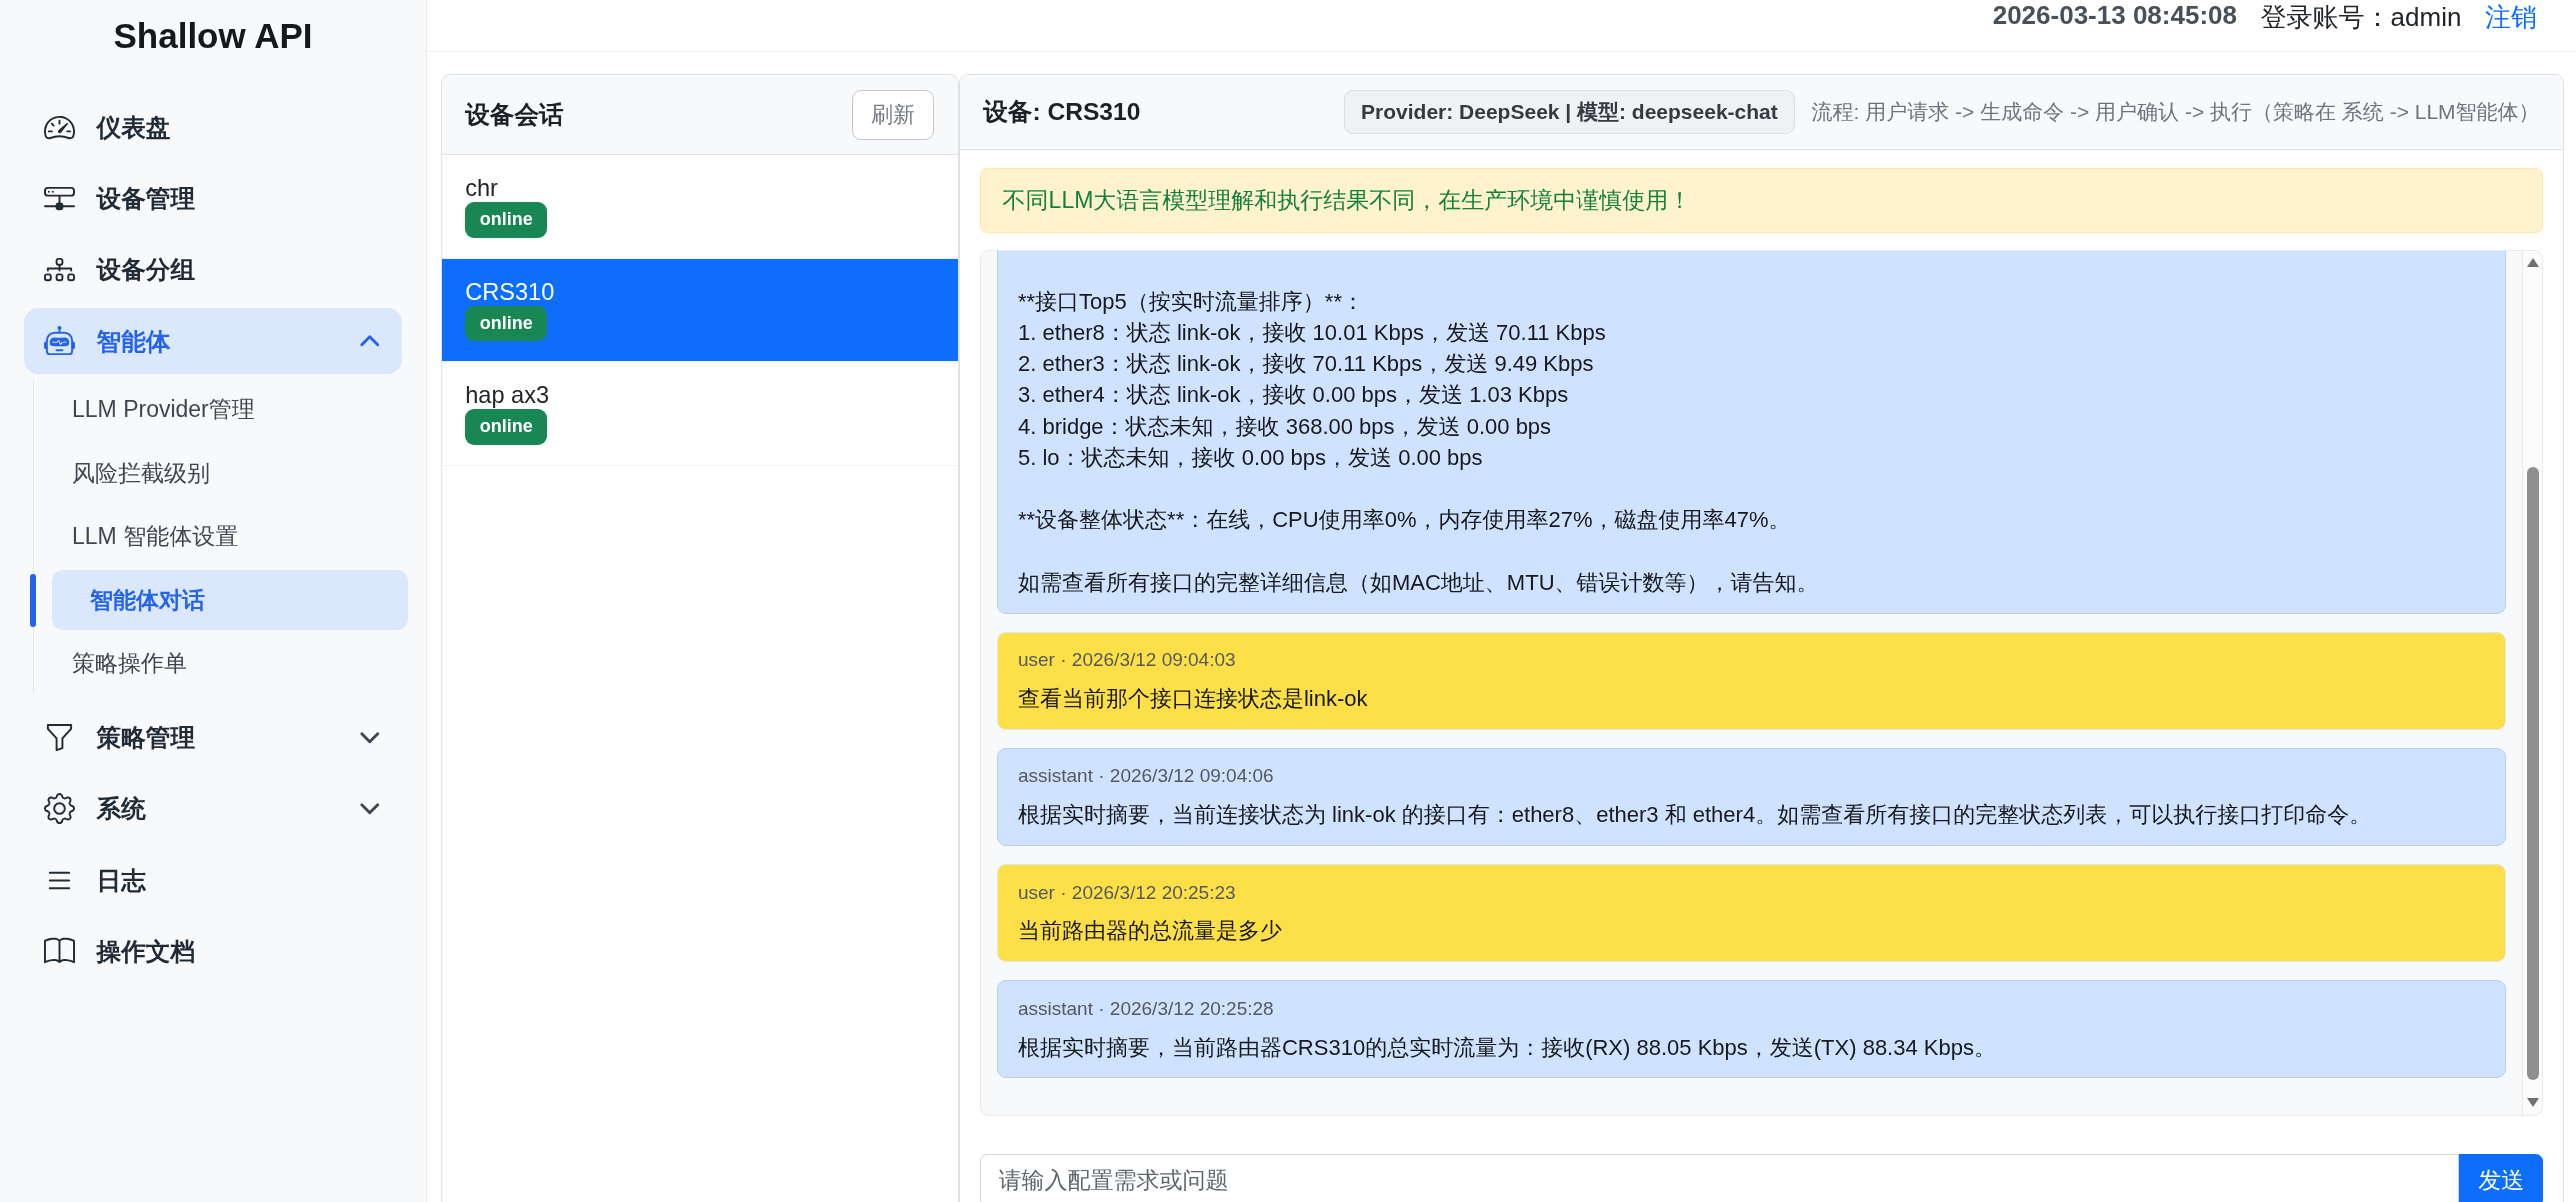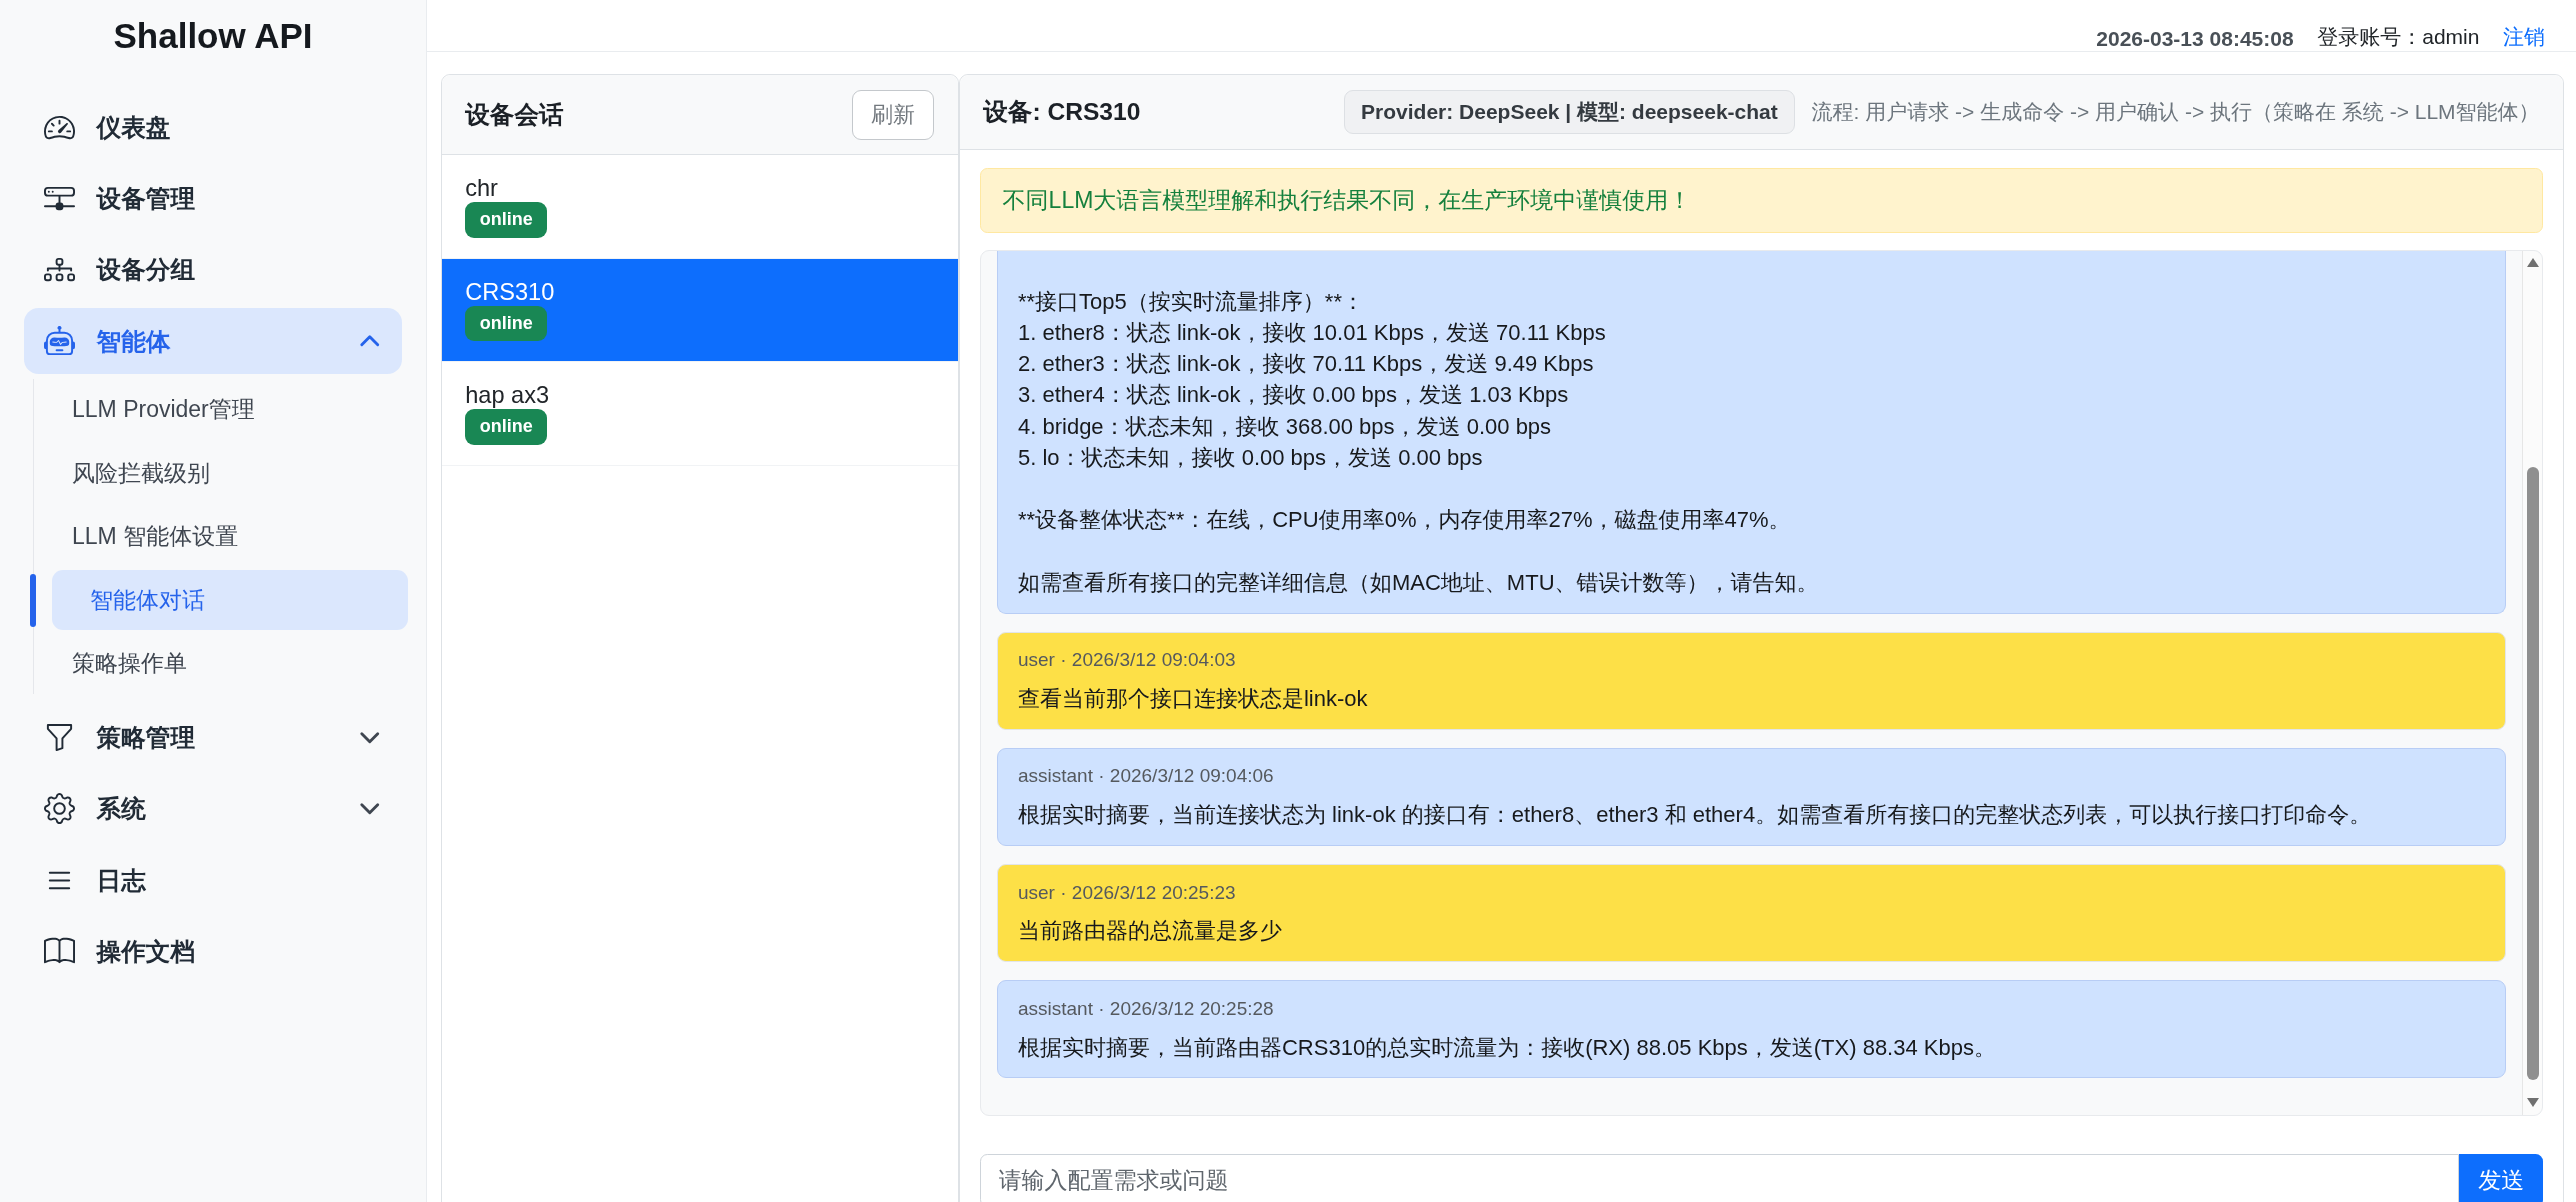--- a/index.html
+++ b/index.html
@@ -40,35 +40,35 @@
   }
   .sub-item {
     position: relative;
     font-size: 23px; color: #3f4650;
     padding: 14.5px 0 14.5px 38px;
     margin: 3.6px 18px 3.6px 0;
     border-radius: 11px;
     cursor: pointer;
   }
   .sub-item.active {
-    background: #dbe7fd; color: #2563eb; font-weight: 400;
+    background: #dbe7fd; color: #2563eb; font-weight: 700;
     margin-left: 18px; 
   }
   .sub-item.active::before {
     content: ""; position: absolute; left: -22px; top: 3.6px; bottom: 3.6px;
     width: 6.4px; background: #2563eb; border-radius: 3.6px;
   }
   
   .main { flex: 1; display: flex; flex-direction: column; height: 100%; }
   .topbar {
     height: 52px; min-height: 52px;
-    display: flex; align-items: flex-end; justify-content: flex-end;
-    gap: 23.6px; padding-right: 31px;
+    display: flex; align-items: flex-start; justify-content: flex-end;
+    gap: 23.6px; padding-right: 39px;
     background: #fff; border-bottom: 0.9px solid #e9ecef;
-    font-size: 21px;
+    font-size: 26px;
   }
   .topbar .timestamp { font-weight: 700; color: #495057; }
   .topbar .account   { color: #212529; }
   .topbar .logout    { color: #0d6efd; text-decoration: none; cursor: pointer; }
   .content {
     flex: 1; display: flex; 
     padding: 22px 11.8px 0 13.6px; overflow: hidden;
   }
   .card {
     border: 0.9px solid #dee2e6; border-radius: 9px;

